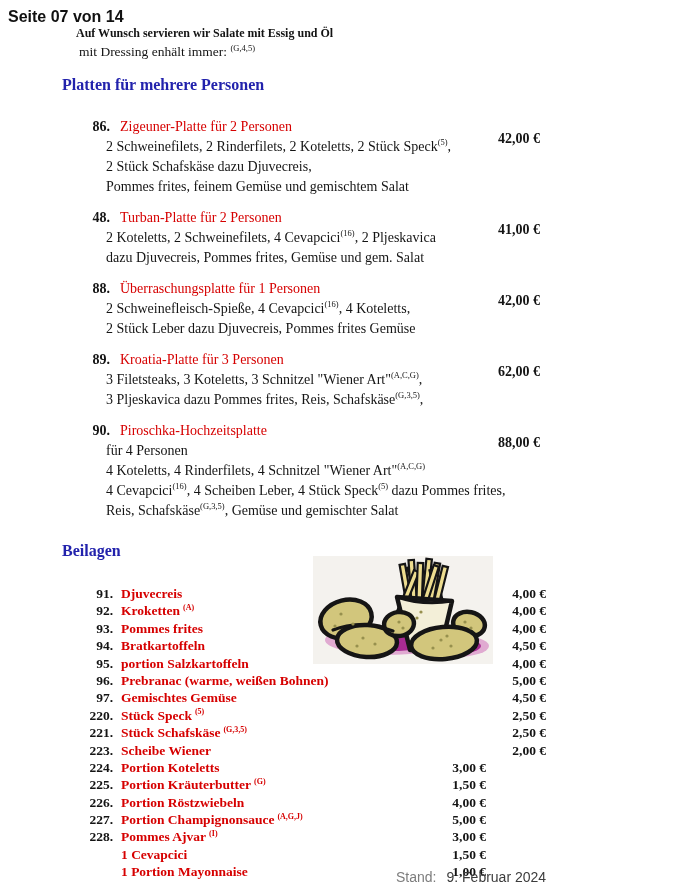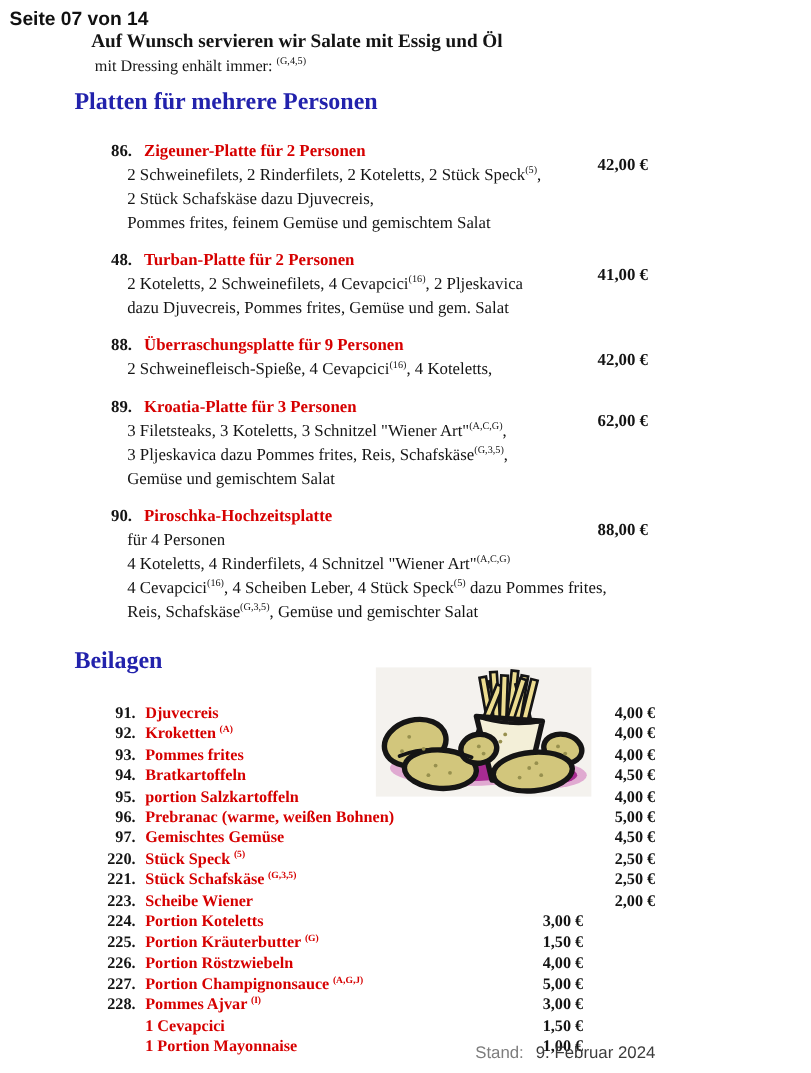--- a/index.html
+++ b/index.html
@@ -6,31 +6,31 @@
   body{
     width:676px;height:894px;background:#ffffff;position:relative;overflow:hidden;
     font-family:"Liberation Serif", serif;color:#141414;
     --red:#d60000;--blue:#2222ac;
   }
   .page-label{
     position:absolute;top:8px;left:8px;
     font-family:"Liberation Sans", sans-serif;font-weight:bold;font-size:16px;color:#111;
   }
   .header-note{position:absolute;top:26px;left:76px;}
-  .header-line1{font-weight:bold;font-size:16px;}
+  .header-line1{font-weight:bold;font-size:12px;}
   .header-line2{font-size:13.5px;margin-top:3px;margin-left:3px;}
   sup{font-size:8.5px;line-height:0;}
   .section{position:absolute;left:62px;width:552px;}
   .section.platters{top:73px;}
   .section.sides{top:539px;}
-  .section-title{color:var(--blue);font-weight:bold;font-size:20px;line-height:24px;}
+  .section-title{color:var(--blue);font-weight:bold;font-size:16px;line-height:24px;}
   .platter-items{margin-top:20px;}
   .platter-item{position:relative;margin-bottom:11px;font-size:14px;line-height:20px;}
   .p-num{display:inline-block;width:48px;text-align:right;font-weight:bold;}
-  .p-title{margin-left:10px;color:var(--red);font-weight:bold;}
+  .p-title{margin-left:10px;color:var(--red);font-weight:normal;}
   .p-price{position:absolute;right:74px;top:12px;font-weight:bold;}
   .p-desc{margin-left:44px;}
   .sides-rows{margin-top:22px;}
   .s-row{position:relative;height:17.4px;line-height:17.4px;font-size:13.5px;white-space:nowrap;}
   .s-num{display:inline-block;width:51px;text-align:right;font-weight:bold;}
   .s-title{margin-left:8px;color:var(--red);font-weight:bold;font-family:Liberation Serif, serif;}
   .s-title-wrap sup, .s-sup{color:var(--red);font-weight:bold;font-size:8px;margin-left:3px;}
   .s-price{position:absolute;top:0;font-weight:bold;}
   .s-price.col-outer{right:68px;}
   .s-price.col-inner{right:128px;}
@@ -60,28 +60,28 @@
         <div class="p-desc">2 Schweinefilets, 2 Rinderfilets, 2 Koteletts, 2 Stück Speck<sup>(5)</sup>,</div>
         <div class="p-desc">2 Stück Schafskäse dazu Djuvecreis,</div>
         <div class="p-desc">Pommes frites, feinem Gemüse und gemischtem Salat</div>
       </div>
       <div class="platter-item">
         <div class="p-head"><span class="p-num">48.</span><span class="p-title">Turban-Platte für 2 Personen</span><span class="p-price">41,00 €</span></div>
         <div class="p-desc">2 Koteletts, 2 Schweinefilets, 4 Cevapcici<sup>(16)</sup>, 2 Pljeskavica</div>
         <div class="p-desc">dazu Djuvecreis, Pommes frites, Gemüse und gem. Salat</div>
       </div>
       <div class="platter-item">
-        <div class="p-head"><span class="p-num">88.</span><span class="p-title">Überraschungsplatte für 9 Personen</span><span class="p-price">42,00 €</span></div>
+        <div class="p-head"><span class="p-num">88.</span><span class="p-title">Überraschungsplatte für 1 Personen</span><span class="p-price">42,00 €</span></div>
         <div class="p-desc">2 Schweinefleisch-Spieße, 4 Cevapcici<sup>(16)</sup>, 4 Koteletts,</div>
+        <div class="p-desc">2 Stück Leber dazu Djuvecreis, Pommes frites Gemüse</div>
       </div>
       <div class="platter-item">
         <div class="p-head"><span class="p-num">89.</span><span class="p-title">Kroatia-Platte für 3 Personen</span><span class="p-price">62,00 €</span></div>
         <div class="p-desc">3 Filetsteaks, 3 Koteletts, 3 Schnitzel "Wiener Art"<sup>(A,C,G)</sup>,</div>
         <div class="p-desc">3 Pljeskavica dazu Pommes frites, Reis, Schafskäse<sup>(G,3,5)</sup>,</div>
-        <div class="p-desc">Gemüse und gemischtem Salat</div>
       </div>
       <div class="platter-item">
         <div class="p-head"><span class="p-num">90.</span><span class="p-title">Piroschka-Hochzeitsplatte</span><span class="p-price">88,00 €</span></div>
         <div class="p-desc">für 4 Personen</div>
         <div class="p-desc">4 Koteletts, 4 Rinderfilets, 4 Schnitzel "Wiener Art"<sup>(A,C,G)</sup></div>
         <div class="p-desc">4 Cevapcici<sup>(16)</sup>, 4 Scheiben Leber, 4 Stück Speck<sup>(5)</sup> dazu Pommes frites,</div>
         <div class="p-desc">Reis, Schafskäse<sup>(G,3,5)</sup>, Gemüse und gemischter Salat</div>
       </div>
     </div>
 </div>

